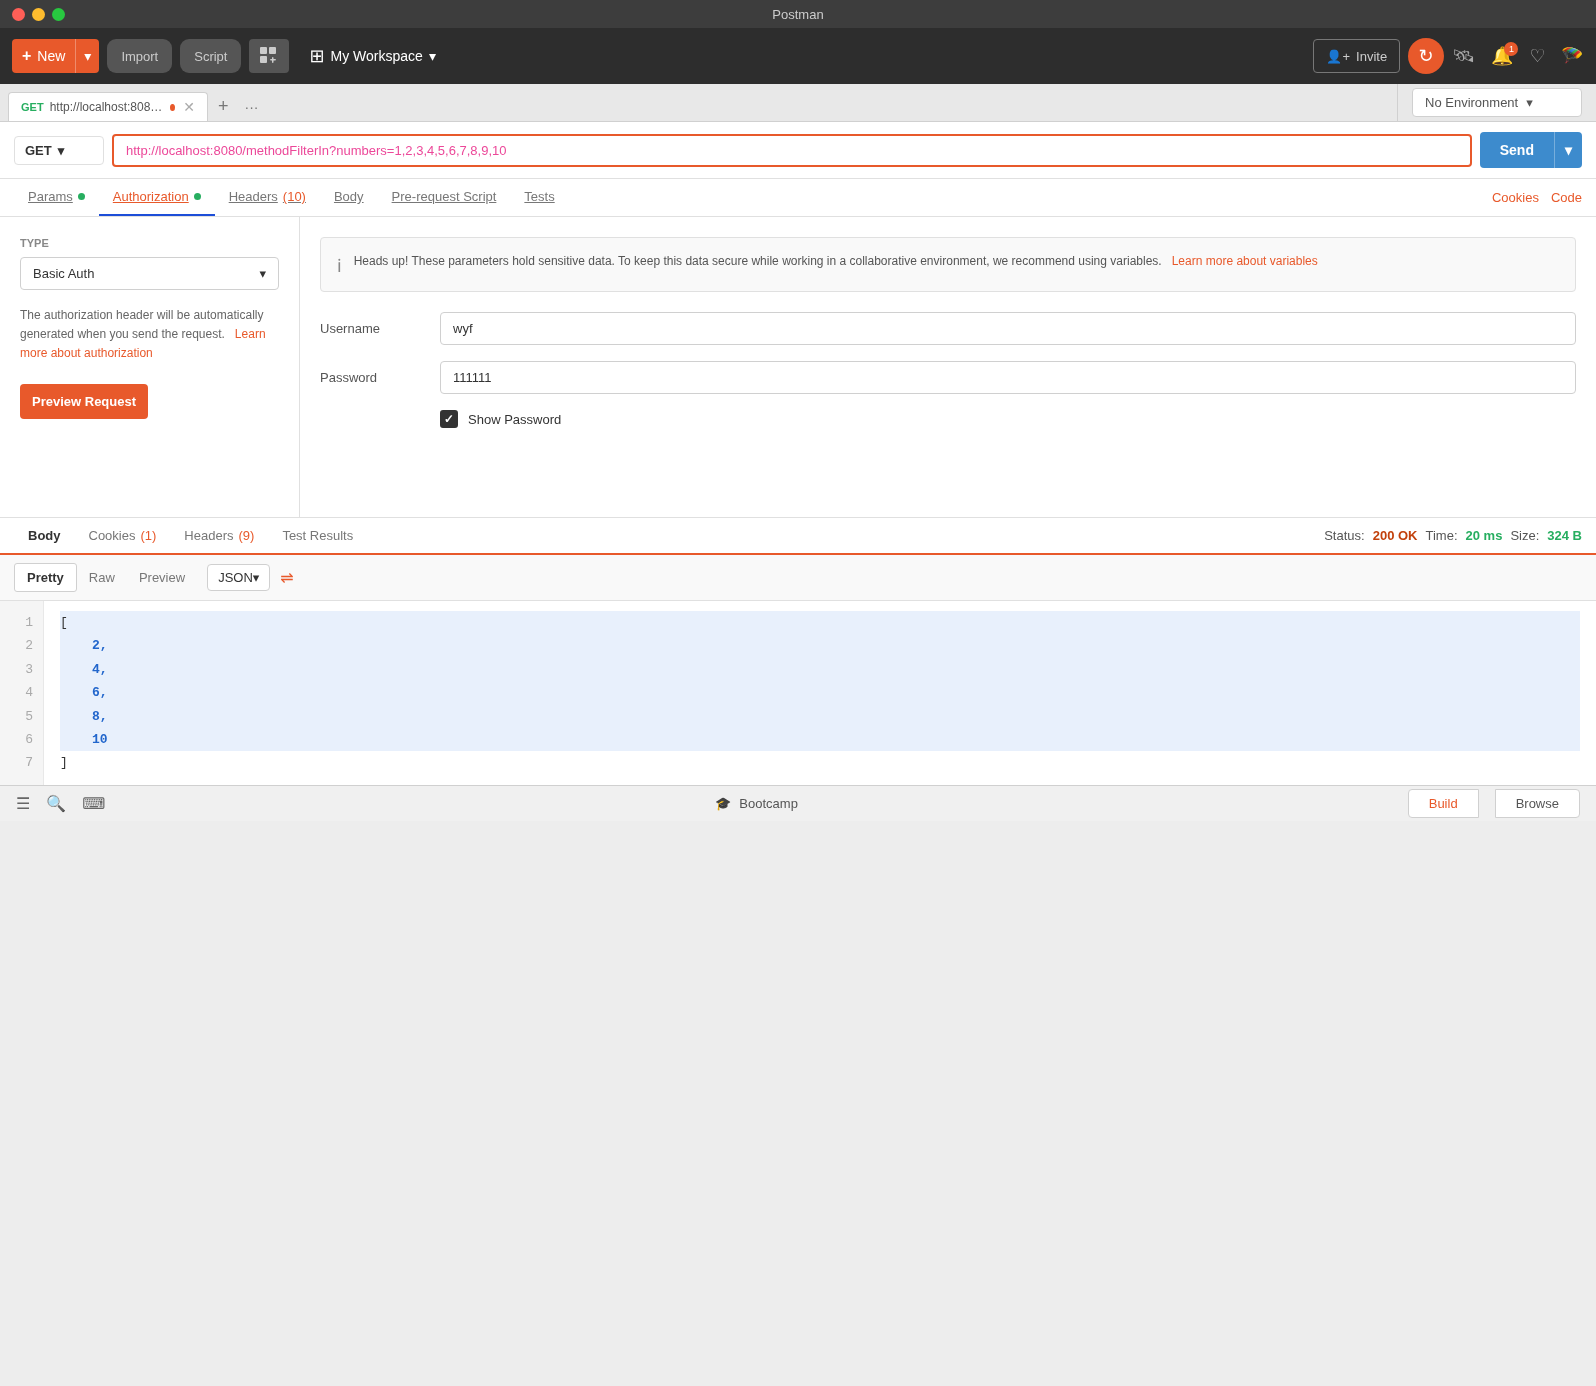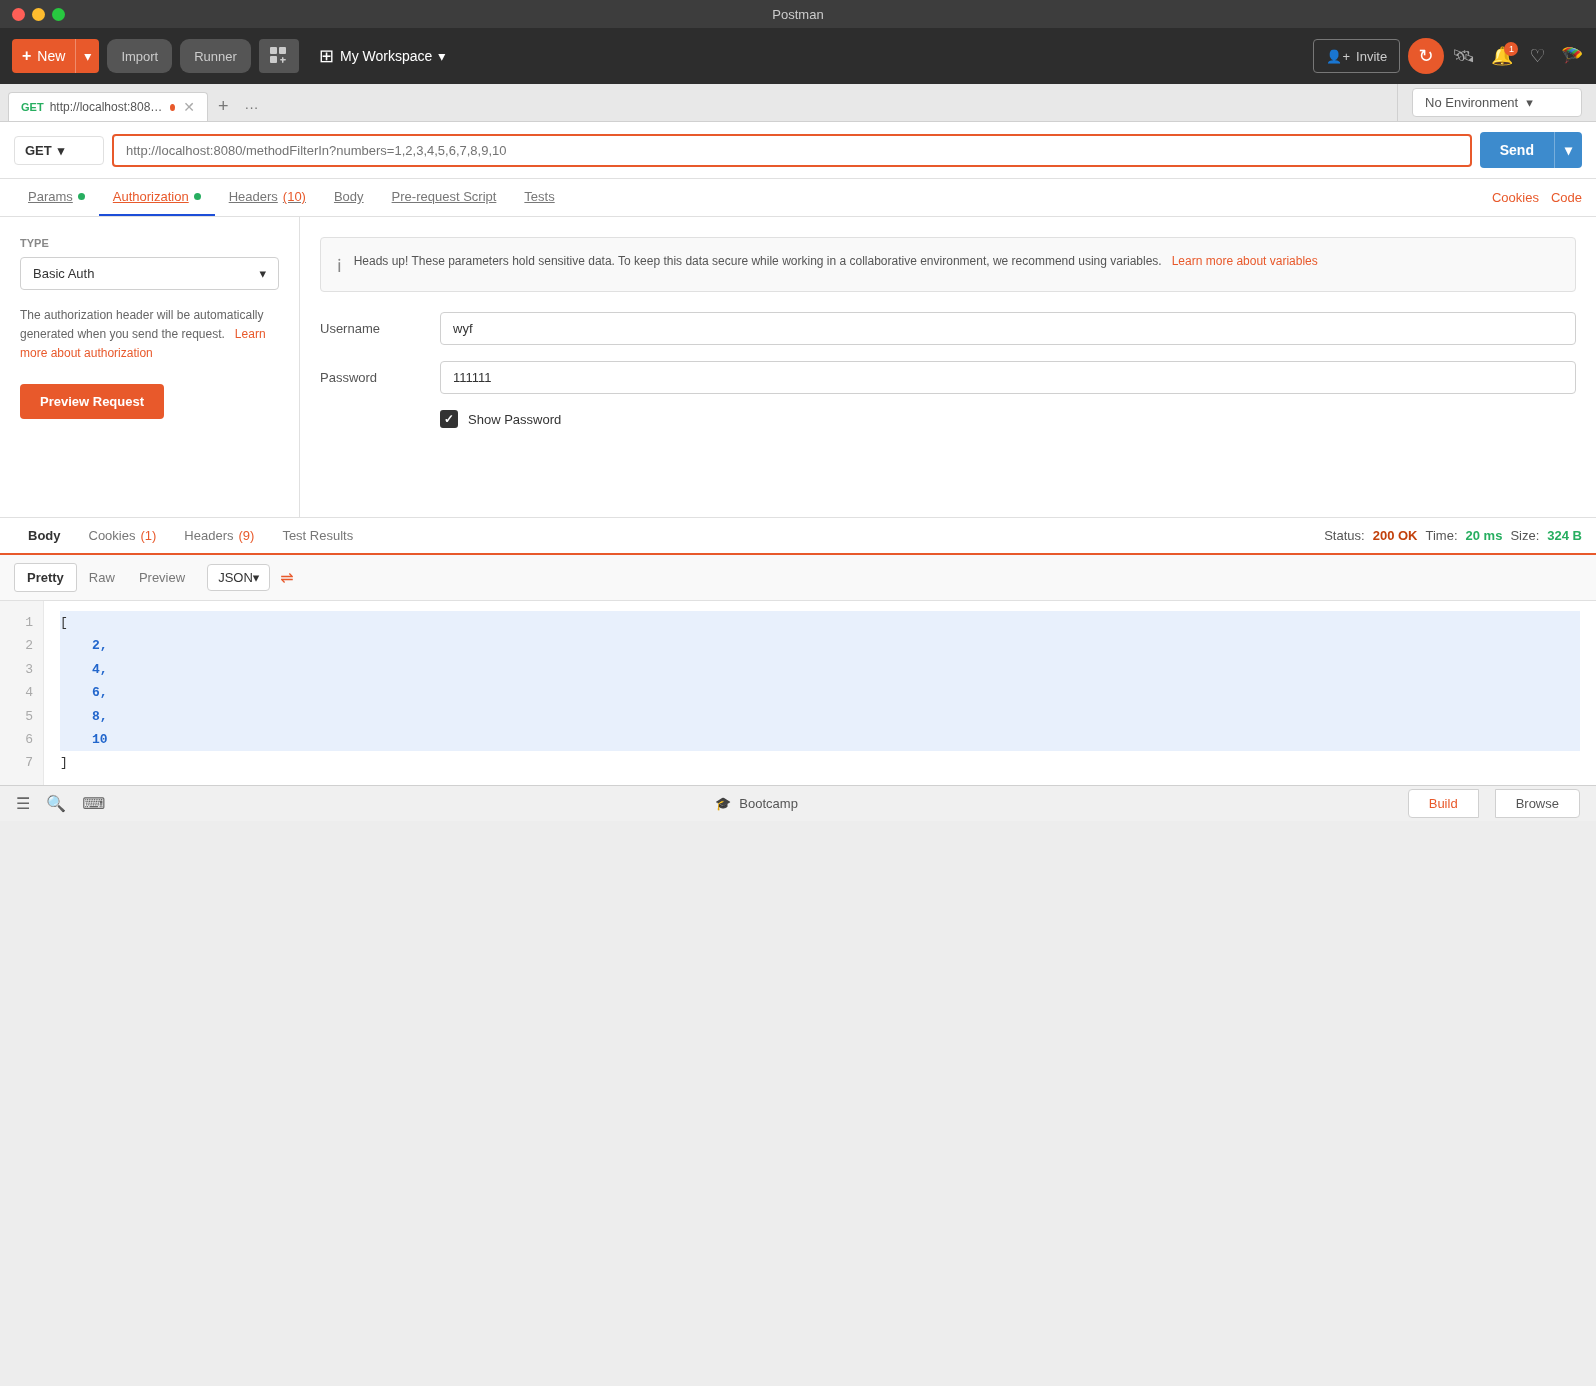--- a/index.html
+++ b/index.html
@@ -278,21 +278,21 @@
       color: #666;
       line-height: 1.6;
       margin-bottom: 20px;
     }
     .auth-link { color: #E8592B; cursor: pointer; }
     .preview-btn {
       background: #E8592B;
       color: white;
       border: none;
       border-radius: 4px;
-      padding: 10px 20px;
+      padding: 10px 12px;
       font-size: 13px;
       font-weight: 600;
       cursor: pointer;
     }
 
     
     .right-panel {
       flex: 1;
       padding: 20px;
     }
@@ -507,21 +507,21 @@
 <div class="toolbar">
   <button class="btn-new">
     <span class="btn-new-main">
       <span style="font-size:16px;font-weight:bold;">+</span>
       <span>New</span>
     </span>
     <span class="btn-new-arrow">▾</span>
   </button>
 
   <button class="btn-toolbar">Import</button>
-  <button class="btn-toolbar">Runner</button>
+  <button class="btn-toolbar">Script</button>
 
   <button class="btn-toolbar-icon">
     <svg width="18" height="18" viewBox="0 0 18 18" fill="#ccc">
       <rect x="0" y="0" width="7" height="7" rx="1"></rect>
       <rect x="9" y="0" width="7" height="7" rx="1"></rect>
       <rect x="0" y="9" width="7" height="7" rx="1"></rect>
       <rect x="12" y="10" width="1.5" height="6" rx="1"></rect>
       <rect x="10" y="12" width="6" height="1.5" rx="1"></rect>
     </svg>
   </button>
@@ -574,21 +574,21 @@
   </div>
 </div>
 
 <div class="url-bar">
   <div class="method-select">
     <span>GET</span>
     <span>▾</span>
   </div>
 
   <div class="url-input-wrapper">
-    <input type="text" style="border: none; outline: none; width: 100%; font-size: 13px; color: #737373;" value="http://localhost:8080/methodFilterIn?numbers=1,2,3,4,5,6,7,8,9,10">
+    <input type="text" style="border: none; outline: none; width: 100%; font-size: 13px; color: #ec4899;" value="http://localhost:8080/methodFilterIn?numbers=1,2,3,4,5,6,7,8,9,10">
   </div>
 
   <button class="send-btn">
     <span class="send-btn-main">Send</span>
     <span class="send-btn-arrow">▾</span>
   </button>
 </div>
 
 <div class="sub-tabs">
   <div class="sub-tab">

